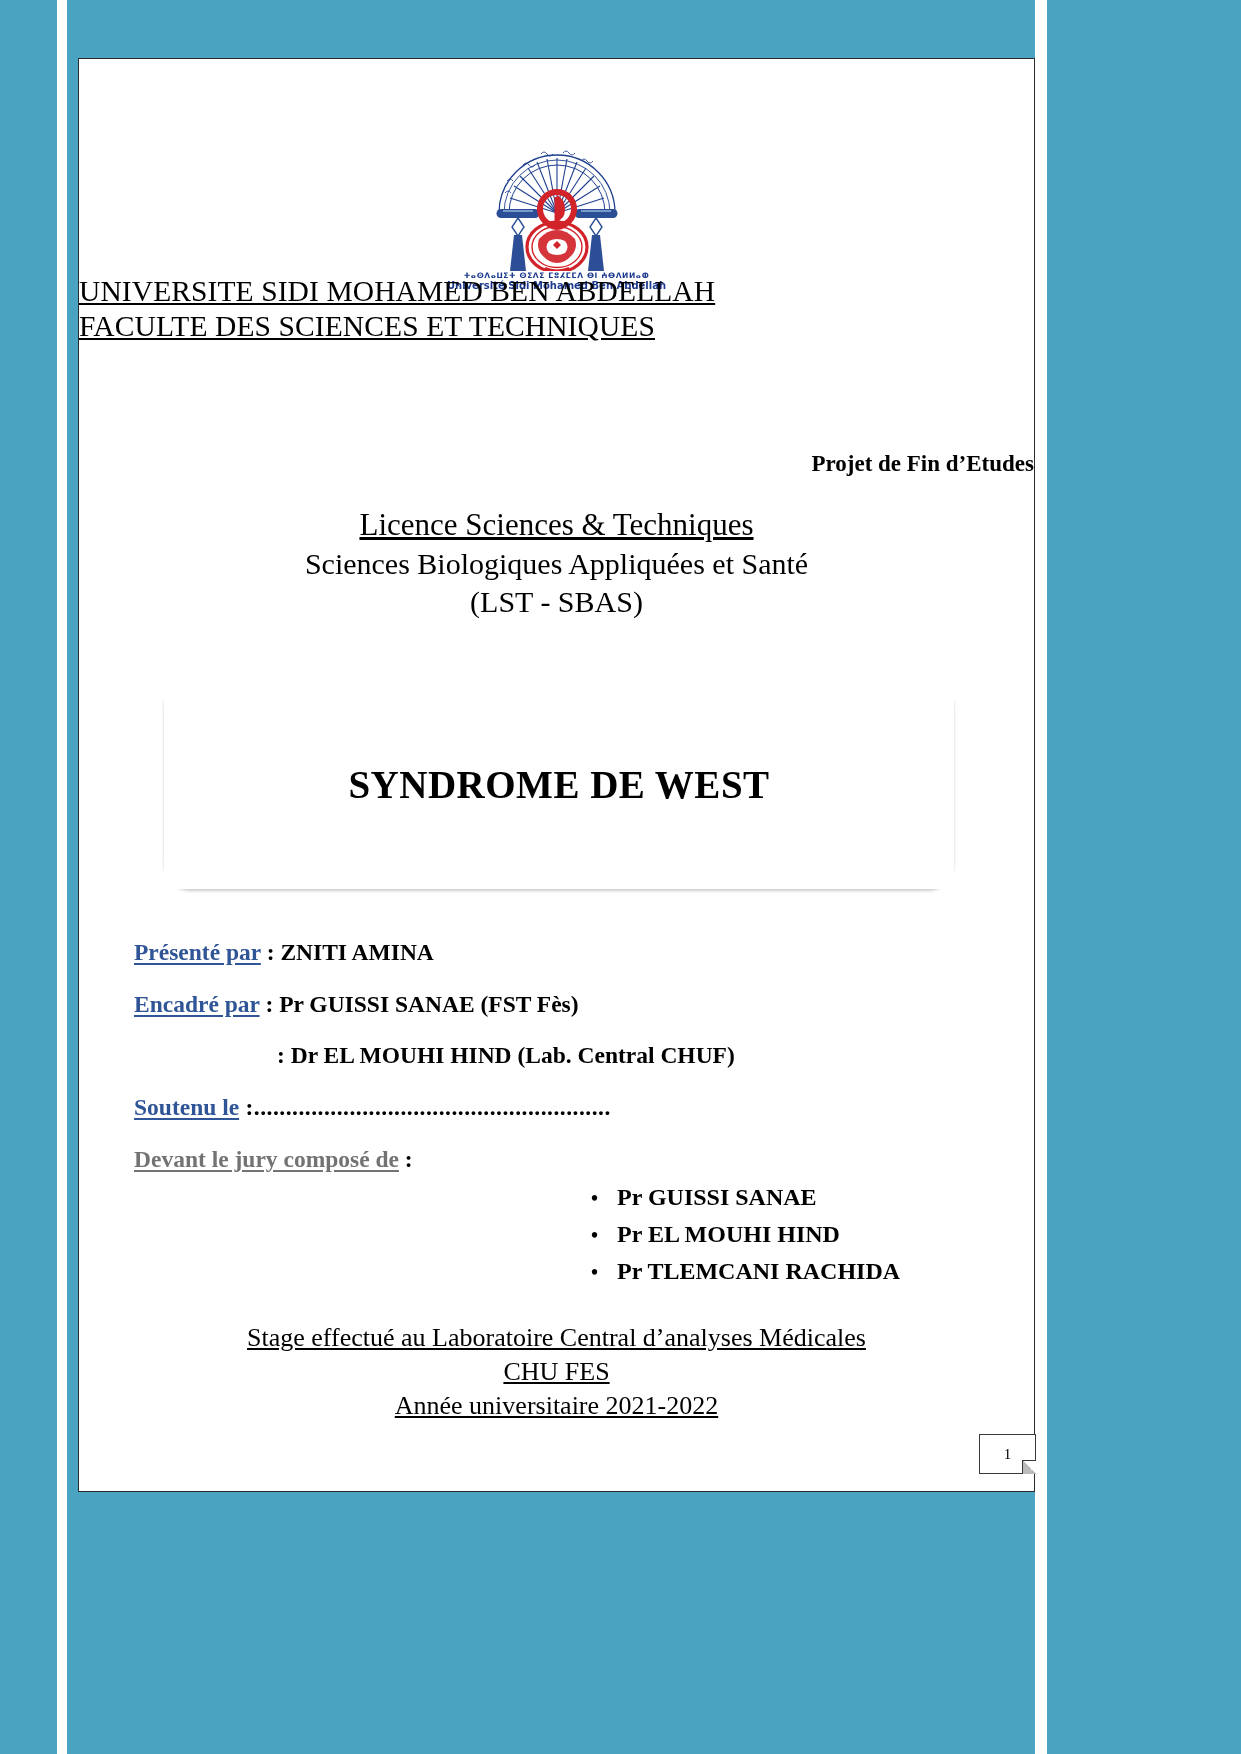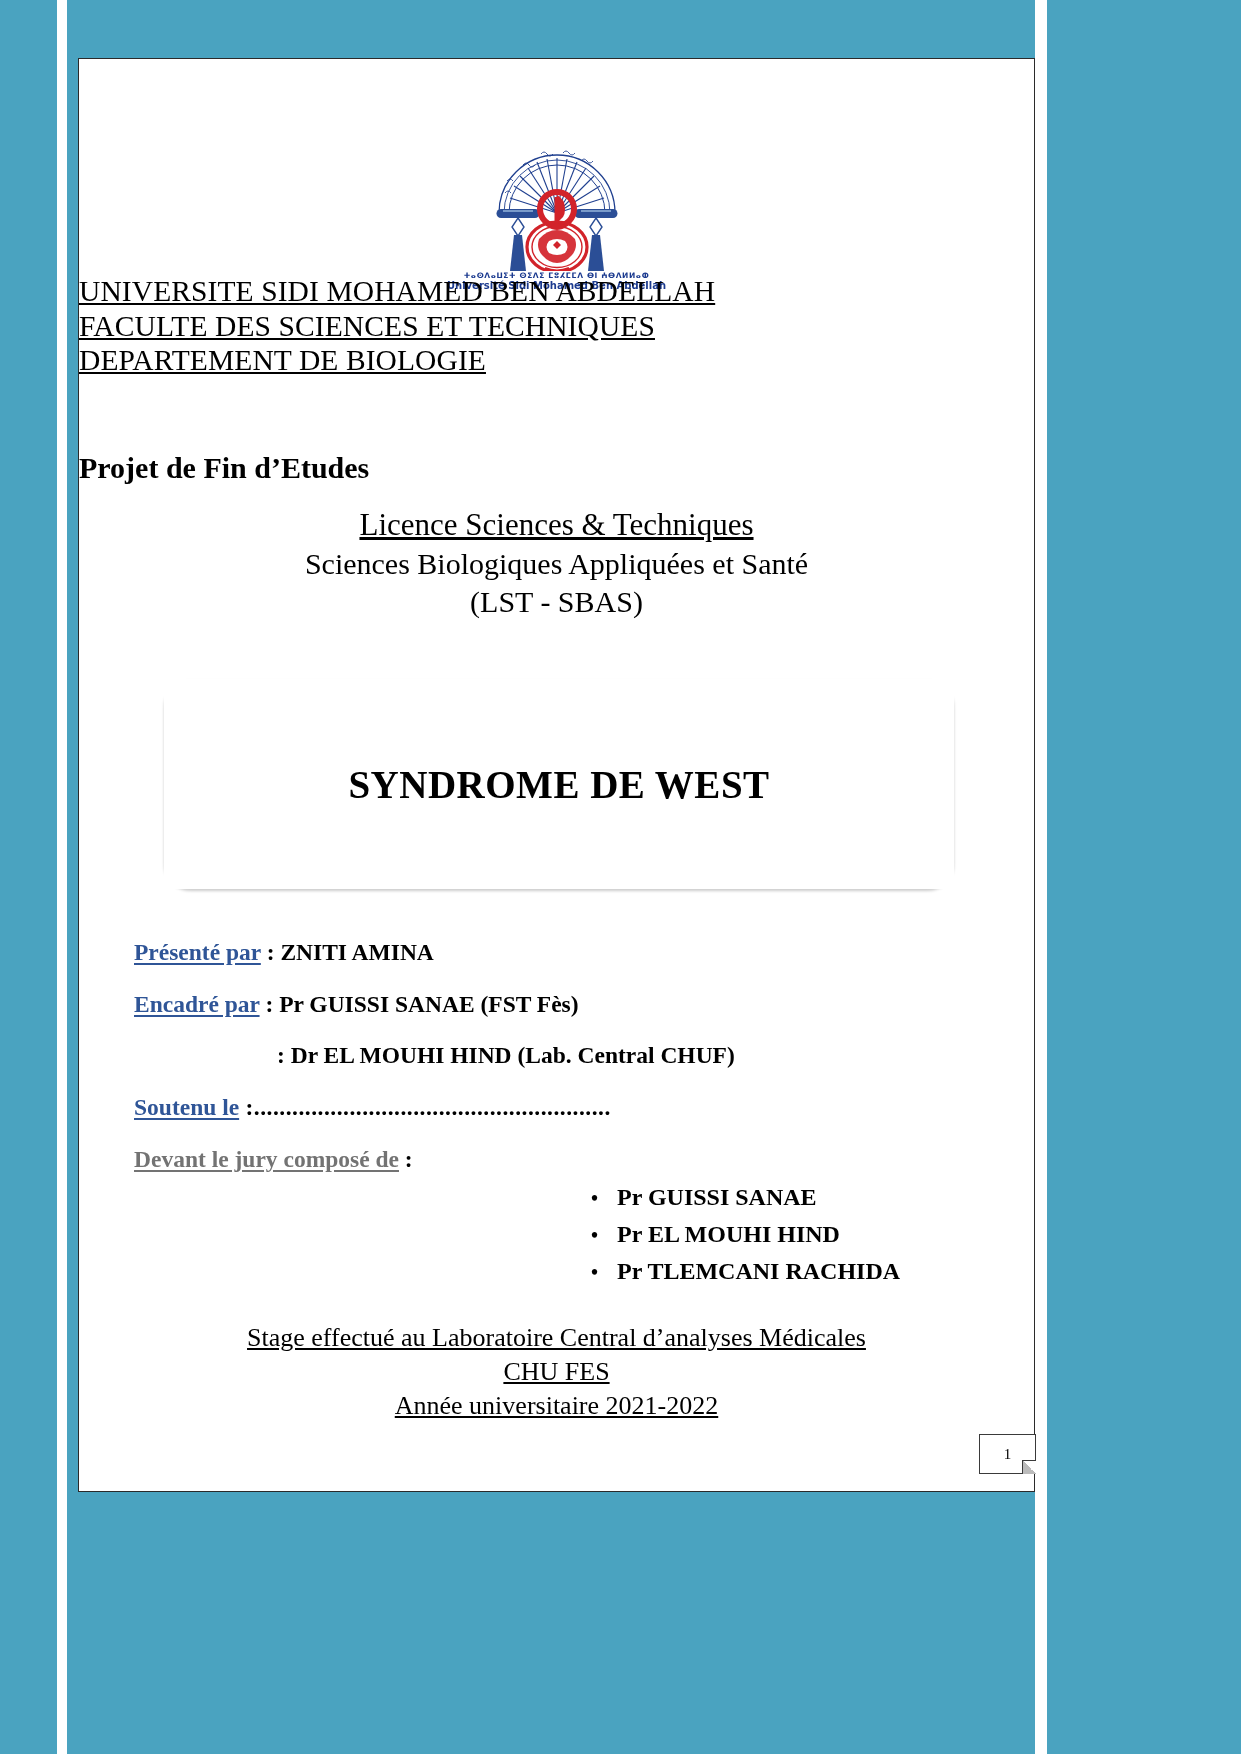--- a/index.html
+++ b/index.html
@@ -45,22 +45,22 @@
   .logo-caption .fr{font-family:"DejaVu Sans",sans-serif;font-size:10px;color:#1b3a8f;font-weight:700;display:block;margin-top:1px;}
 
   
   .univ-head{position:absolute;left:0;right:0;top:215px;text-align:left;}
   .univ-head div{
     font-size:29.5px;line-height:1.17;color:#000;
     text-decoration:underline;text-underline-offset:2px;
     letter-spacing:.1px;
   }
 
-  .pfe{position:absolute;left:0;right:0;top:392px;text-align:left;
-       font-size:30px;font-weight:bold;color:#000;}
+  .pfe{position:absolute;left:0;right:0;top:392px;text-align:right;
+       font-size:23px;font-weight:bold;color:#000;}
 
   .degree{position:absolute;left:0;right:0;top:446px;text-align:center;color:#000;}
   .degree .l1{font-size:31px;text-decoration:underline;text-underline-offset:2px;line-height:1.28;}
   .degree .l2{font-size:30px;line-height:1.28;}
   .degree .l3{font-size:30px;line-height:1.28;}
 
   
   .title-box{
     position:absolute;left:85px;top:620px;width:790px;height:210px;
     border-radius:26px;
@@ -194,21 +194,20 @@
       </svg>
       <div class="logo-caption">
         <span class="tif">ⵜⴰⵙⴷⴰⵡⵉⵜ ⵙⵉⴷⵉ ⵎⵓⵃⵎⵎⴷ ⴱⵏ ⵄⴱⴷⵍⵍⴰⵀ</span>
         <span class="fr">Université Sidi Mohamed Ben Abdellah</span>
       </div>
     </div>
 
     <div class="univ-head">
       <div>UNIVERSITE SIDI MOHAMED BEN ABDELLAH</div>
       <div>FACULTE DES SCIENCES ET TECHNIQUES</div>
-      <div>DEPARTEMENT DE BIOLOGIE</div>
     </div>
 
     <div class="pfe">Projet de Fin d’Etudes</div>
 
     <div class="degree">
       <div class="l1">Licence Sciences &amp; Techniques</div>
       <div class="l2">Sciences Biologiques Appliquées et Santé</div>
       <div class="l3">(LST - SBAS)</div>
     </div>
 

